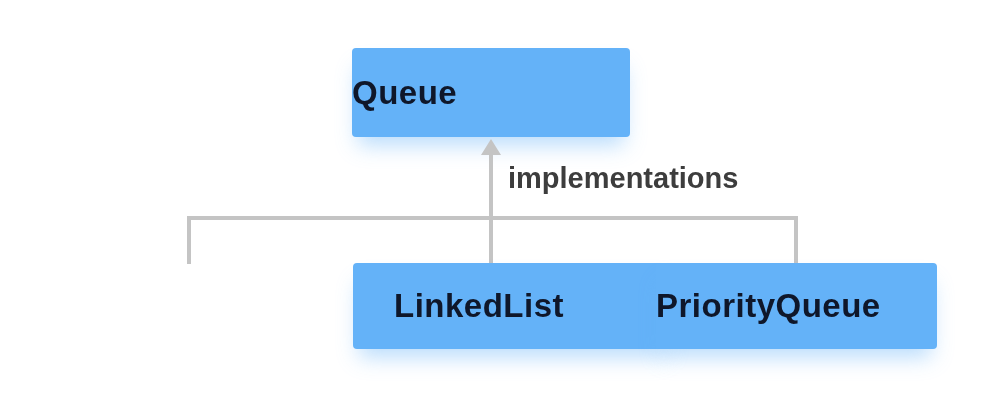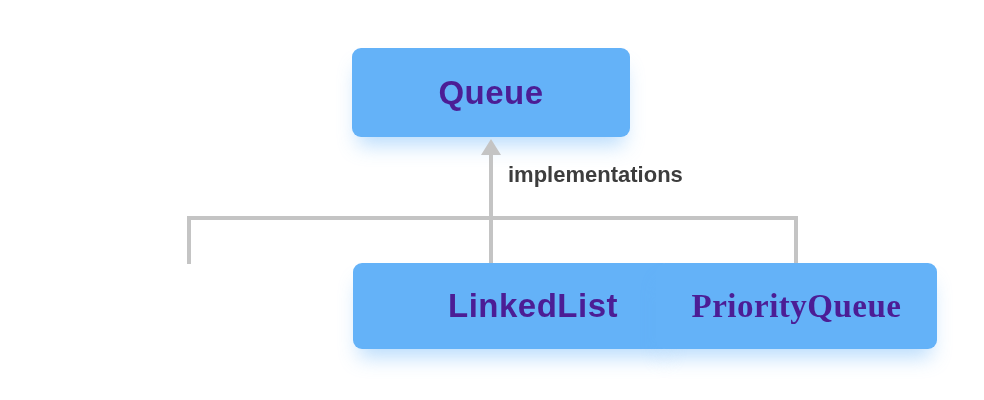--- a/index.html
+++ b/index.html
@@ -11,34 +11,34 @@
     position: relative;
     width: 984px;
     height: 400px;
     background: #ffffff;
     overflow: hidden;
     font-family: "Liberation Sans", sans-serif;
   }
   .node {
     position: absolute;
     background: #64b2f8;
-    border-radius: 9px;
-    color: #4c1d95;
+    border-radius: 4px;
+    color: #0f172a;
     font-weight: bold;
     font-size: 33px;
     display: flex;
     align-items: center;
-    justify-content: center;
+    justify-content: flex-start;
     letter-spacing: 0.5px;
     box-shadow: 0 14px 20px -6px rgba(100, 178, 248, 0.45);
   }
   .node-queue        { left: 352px; top: 48px;  width: 278px; height: 89px; }
   .node-arraydeque   { left: 51px;  top: 263px; width: 279px; height: 86px; }
   .node-linkedlist   { left: 353px; top: 263px; width: 278px; height: 86px; padding-left: 41px; }
-  .node-priorityqueue{ left: 656px; top: 263px; width: 281px; height: 86px; font-family: Liberation Serif, serif; }
+  .node-priorityqueue{ left: 656px; top: 263px; width: 281px; height: 86px; }
 
   .line {
     position: absolute;
     background: #c4c4c4;
   }
   .line-stem       { left: 489px; top: 152px; width: 4px;   height: 66px; }
   .line-horizontal { left: 187px; top: 216px; width: 611px; height: 4px; }
   .line-drop-left  { left: 187px; top: 216px; width: 4px;   height: 48px; }
   .line-drop-mid   { left: 489px; top: 216px; width: 4px;   height: 48px; }
   .line-drop-right { left: 794px; top: 216px; width: 4px;   height: 48px; }
@@ -50,21 +50,21 @@
     width: 0;
     height: 0;
     border-left: 10px solid transparent;
     border-right: 10px solid transparent;
     border-bottom: 16px solid #c4c4c4;
   }
   .edge-label {
     position: absolute;
     left: 508px;
     top: 162px;
-    font-size: 22px;
+    font-size: 29px;
     font-weight: bold;
     color: #3d3d3d;
     white-space: nowrap;
   }
 </style>
 </head>
 <body>
 
 <div class="canvas">
 

